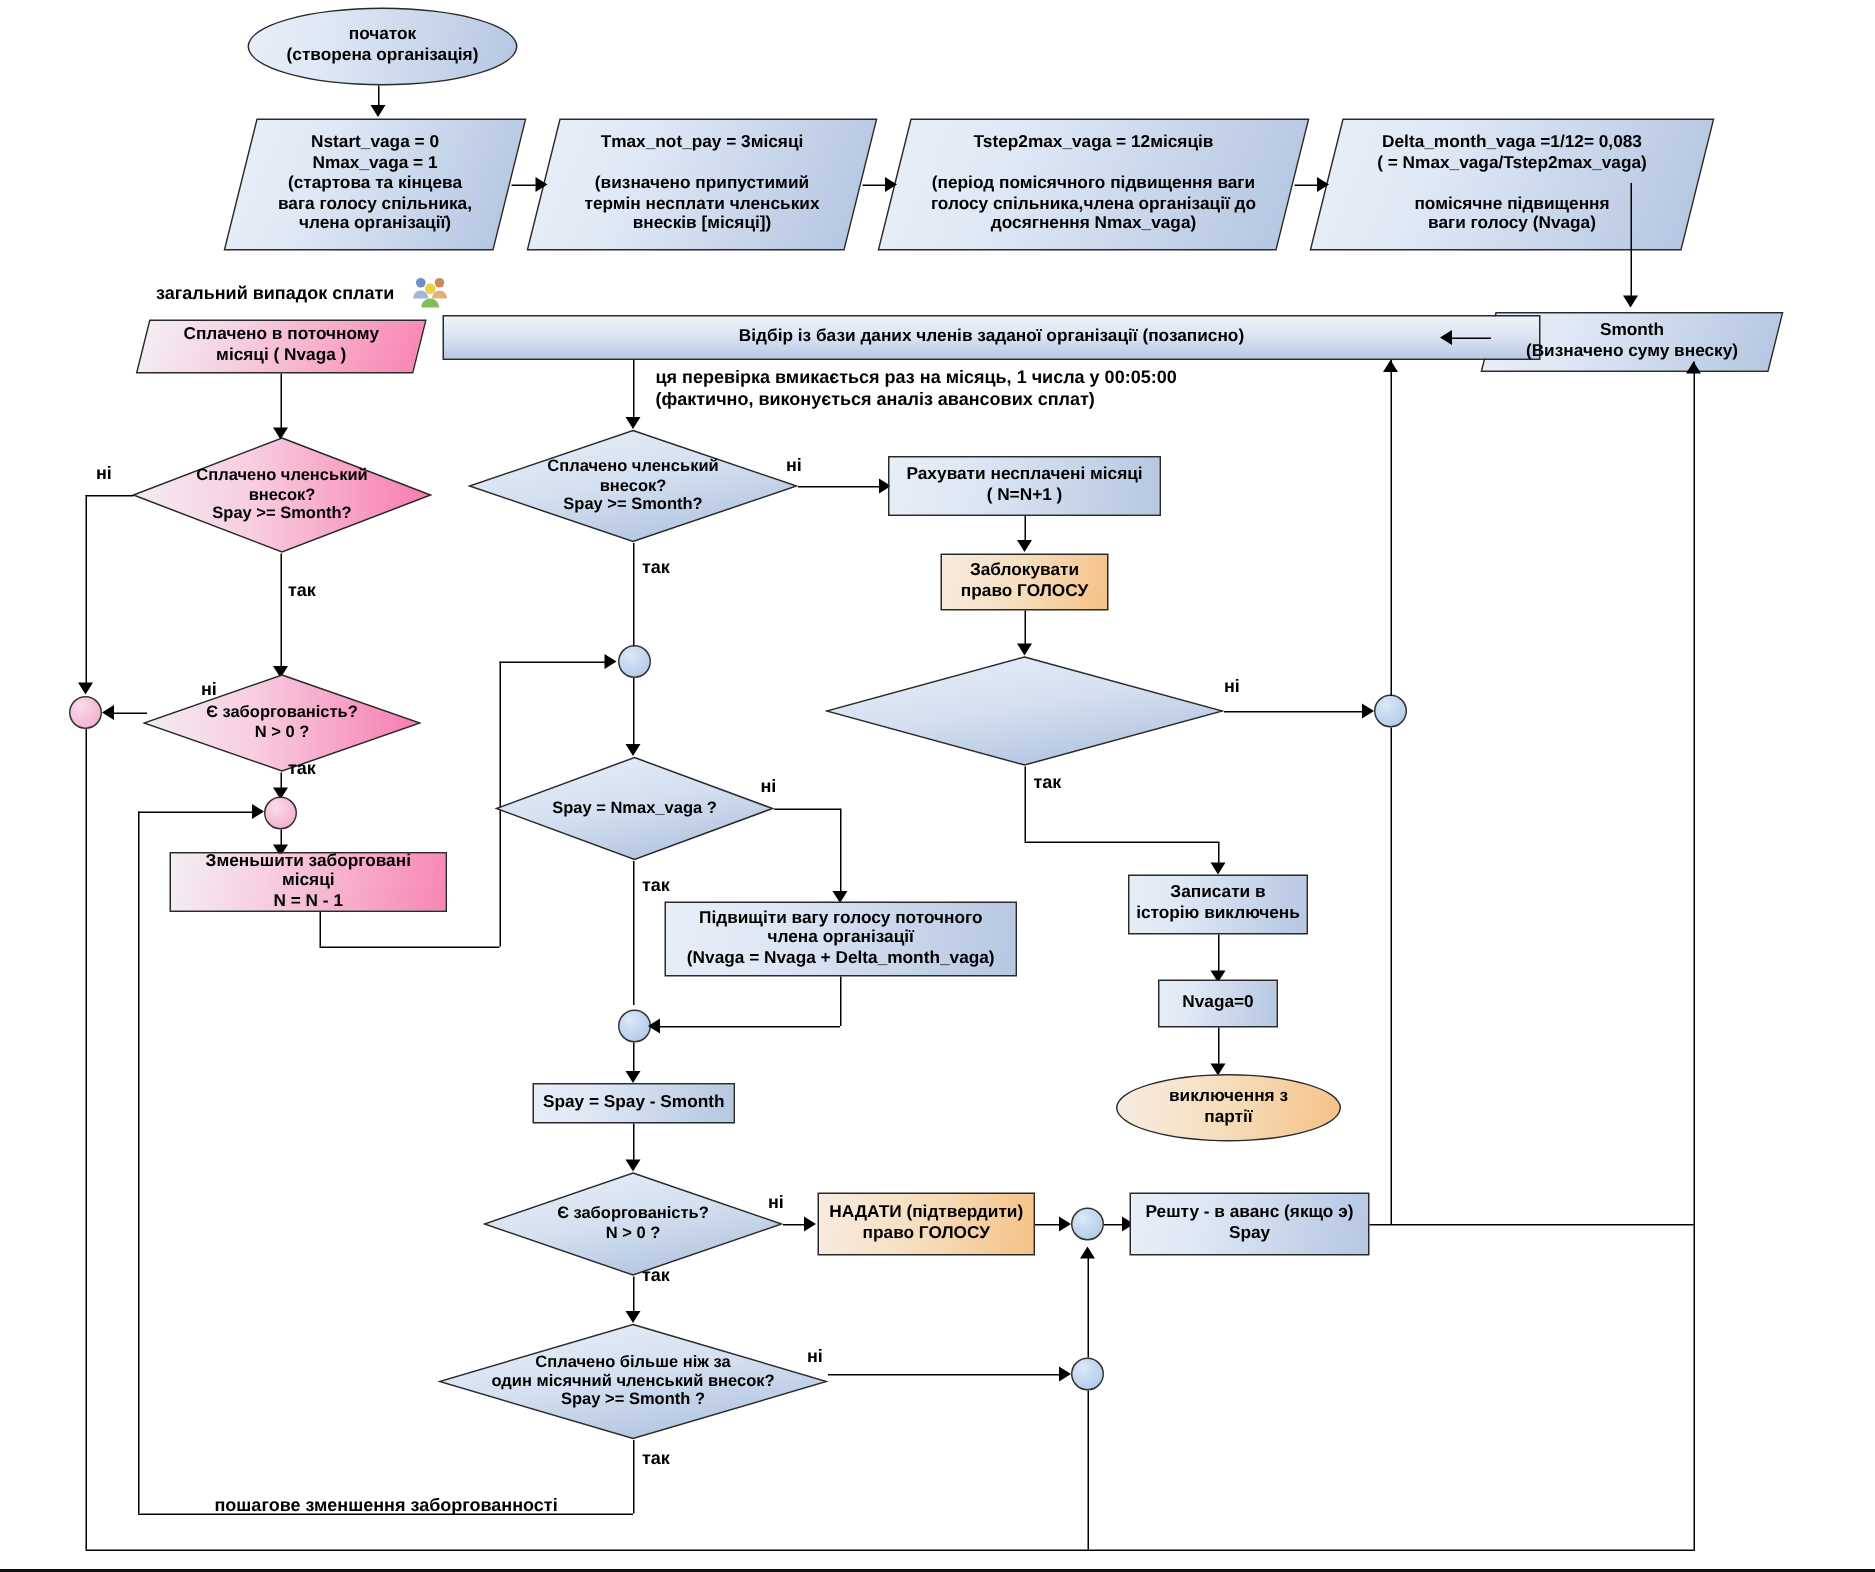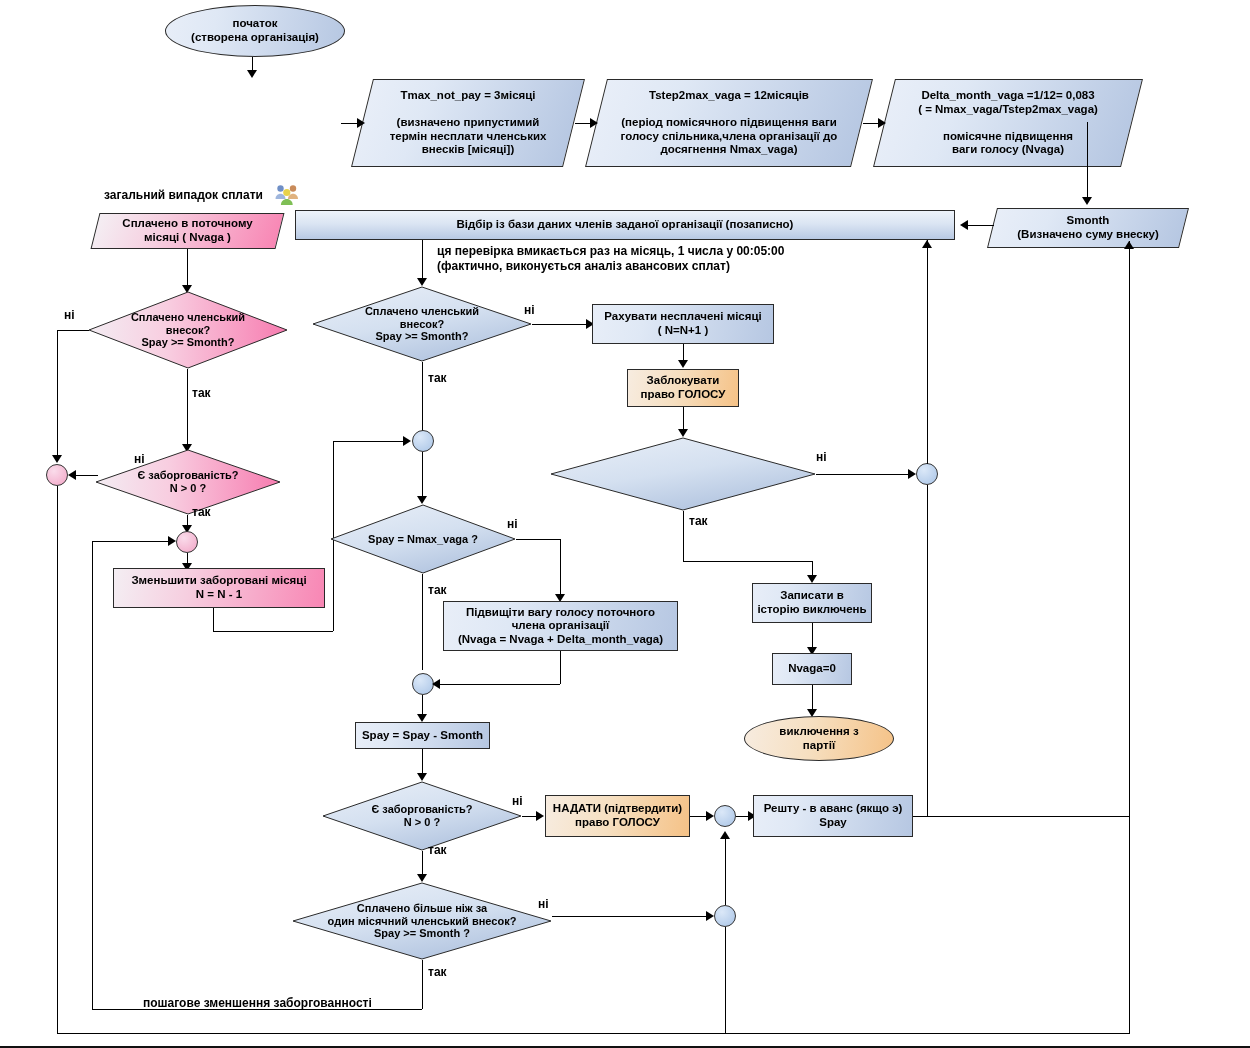--- a/index.html
+++ b/index.html
@@ -54,20 +54,28 @@
 </head>
 <body>
 
 <div id="canvas">
 
   <div class="node ell blue" style="left:165px;top:5px;width:180px;height:52px;font-size:11.5px;">
     <span>початок
 (створена організація)</span>
   </div>
 
+  <div class="node para" style="left:160px;top:79px;width:180px;height:88px;font-size:11.5px;">
+    <div class="skin blue"></div>
+    <span>Nstart_vaga = 0
+Nmax_vaga = 1
+(стартова та кінцева
+вага голосу спільника,
+члена організації)</span>
+  </div>
 
   <div class="node para" style="left:362px;top:79px;width:212px;height:88px;font-size:11.5px;">
     <div class="skin blue"></div>
     <span>Tmax_not_pay = 3місяці
 
 (визначено припустимий
 термін несплати членських
 внесків [місяці])</span>
   </div>
 
@@ -122,21 +130,21 @@
     <svg width="26" height="24" viewBox="0 0 26 24">
       <circle cx="6.5" cy="5.5" r="3.2" fill="#6f8fc6"></circle>
       <path d="M1.5 16c0-3.2 2.3-5.3 5-5.3s5 2.1 5 5.3z" fill="#9fb6dd"></path>
       <circle cx="19" cy="5.5" r="3.2" fill="#c98b5a"></circle>
       <path d="M14 16c0-3.2 2.3-5.3 5-5.3s5 2.1 5 5.3z" fill="#e0b27f"></path>
       <circle cx="12.8" cy="9.5" r="3.6" fill="#e8d24a"></circle>
       <path d="M6.9 22c0-3.6 2.7-6 5.9-6s5.9 2.4 5.9 6z" fill="#7fbf55"></path>
     </svg>
   </div>
 
-  <div class="node rect bluebar" style="left:295px;top:210px;width:660px;height:30px;font-size:11.5px;">
+  <div class="node rect bluebar" style="left:295px;top:210px;width:732px;height:30px;font-size:11.5px;">
     <span>Відбір із бази даних членів заданої організації (позаписно)</span>
   </div>
 
   <div class="ln lnh" style="left:968px;top:225px;width:26px;"></div>
   <div class="arr l" style="left:960px;top:220px;"></div>
 
   <div class="note" style="left:437px;top:244px;font-size:12px;"><span>ця перевірка вмикається раз на місяць, 1 числа у 00:05:00
 (фактично, виконується аналіз авансових сплат)</span></div>
 
   <div class="ln lnv" style="left:187px;top:249px;height:37px;"></div>
@@ -198,21 +206,21 @@
 
   <div class="ln lnv" style="left:187px;top:515px;height:15px;"></div>
   <div class="arr d" style="left:182px;top:525px;"></div>
   <div class="lbl" style="left:192px;top:505px;font-size:12px;"><span>так</span></div>
 
   <div class="dot p" style="left:176px;top:531px;width:22px;height:22px;"></div>
 
   <div class="ln lnv" style="left:187px;top:553px;height:13px;"></div>
   <div class="arr d" style="left:182px;top:563px;"></div>
 
-  <div class="node rect pinkfill" style="left:113px;top:568px;width:212px;height:40px;font-size:11.5px;">
+  <div class="node rect pinkfill" style="left:113px;top:568px;width:185px;height:40px;font-size:11.5px;">
     <span>Зменьшити заборговані місяці
 N = N - 1</span>
   </div>
 
   <div class="ln lnv" style="left:213px;top:608px;height:23px;"></div>
   <div class="ln lnh" style="left:213px;top:631px;width:120px;"></div>
   <div class="ln lnv" style="left:333px;top:441px;height:190px;"></div>
   <div class="ln lnh" style="left:333px;top:441px;width:72px;"></div>
   <div class="arr r" style="left:403px;top:436px;"></div>
 

